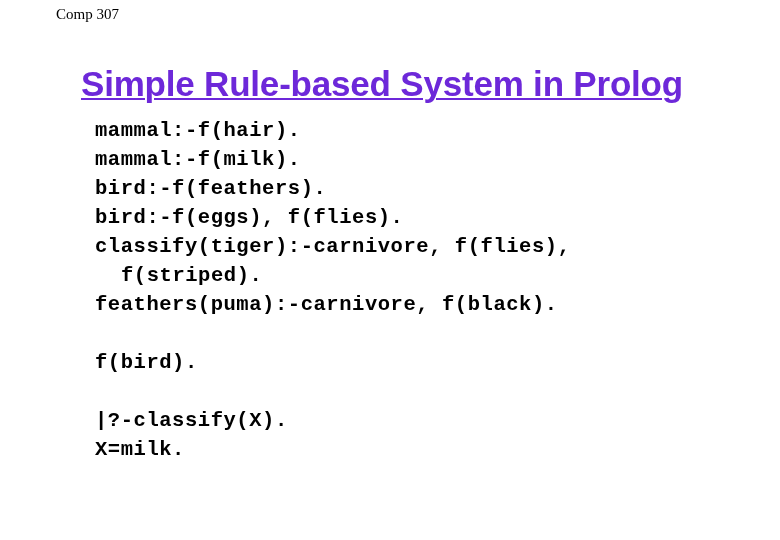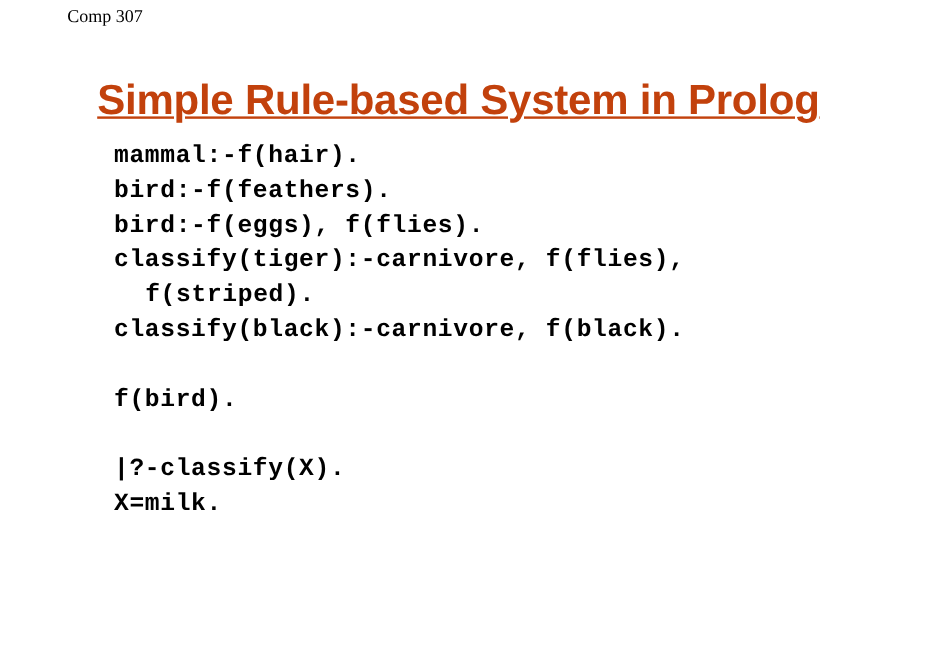--- a/index.html
+++ b/index.html
@@ -40,21 +40,21 @@
   
   .slide-title {
     position: absolute;
     left: 81px;
     top: 42px;
     font-family: "Liberation Sans", "DejaVu Sans", sans-serif;
     font-weight: bold;
     font-size: 35px;
     line-height: 38px;
     letter-spacing: -0.2px;
-    color: #c2410c;
+    color: #6d28d9;
     white-space: nowrap;
     text-decoration: underline;
     text-decoration-thickness: 2px;
     text-underline-offset: 2px;
   }
 
   
   .code-block {
     position: absolute;
     left: 95px;
@@ -86,25 +86,26 @@
 <div class="slide">
 
   <div class="course-label">Comp 307</div>
 
   <h1 class="slide-title">Simple Rule-based System in Prolog</h1>
 
   <div class="code-block">
 
     <div>
       <div class="code-line">mammal:-f(hair).</div>
+      <div class="code-line">mammal:-f(milk).</div>
       <div class="code-line">bird:-f(feathers).</div>
       <div class="code-line">bird:-f(eggs), f(flies).</div>
       <div class="code-line">classify(tiger):-carnivore, f(flies),</div>
       <div class="code-line indent">f(striped).</div>
-      <div class="code-line">classify(black):-carnivore, f(black).</div>
+      <div class="code-line">feathers(puma):-carnivore, f(black).</div>
     </div>
 
     <div class="code-line blank"></div>
 
     <div>
       <div class="code-line">f(bird).</div>
     </div>
 
     <div class="code-line blank"></div>
 

